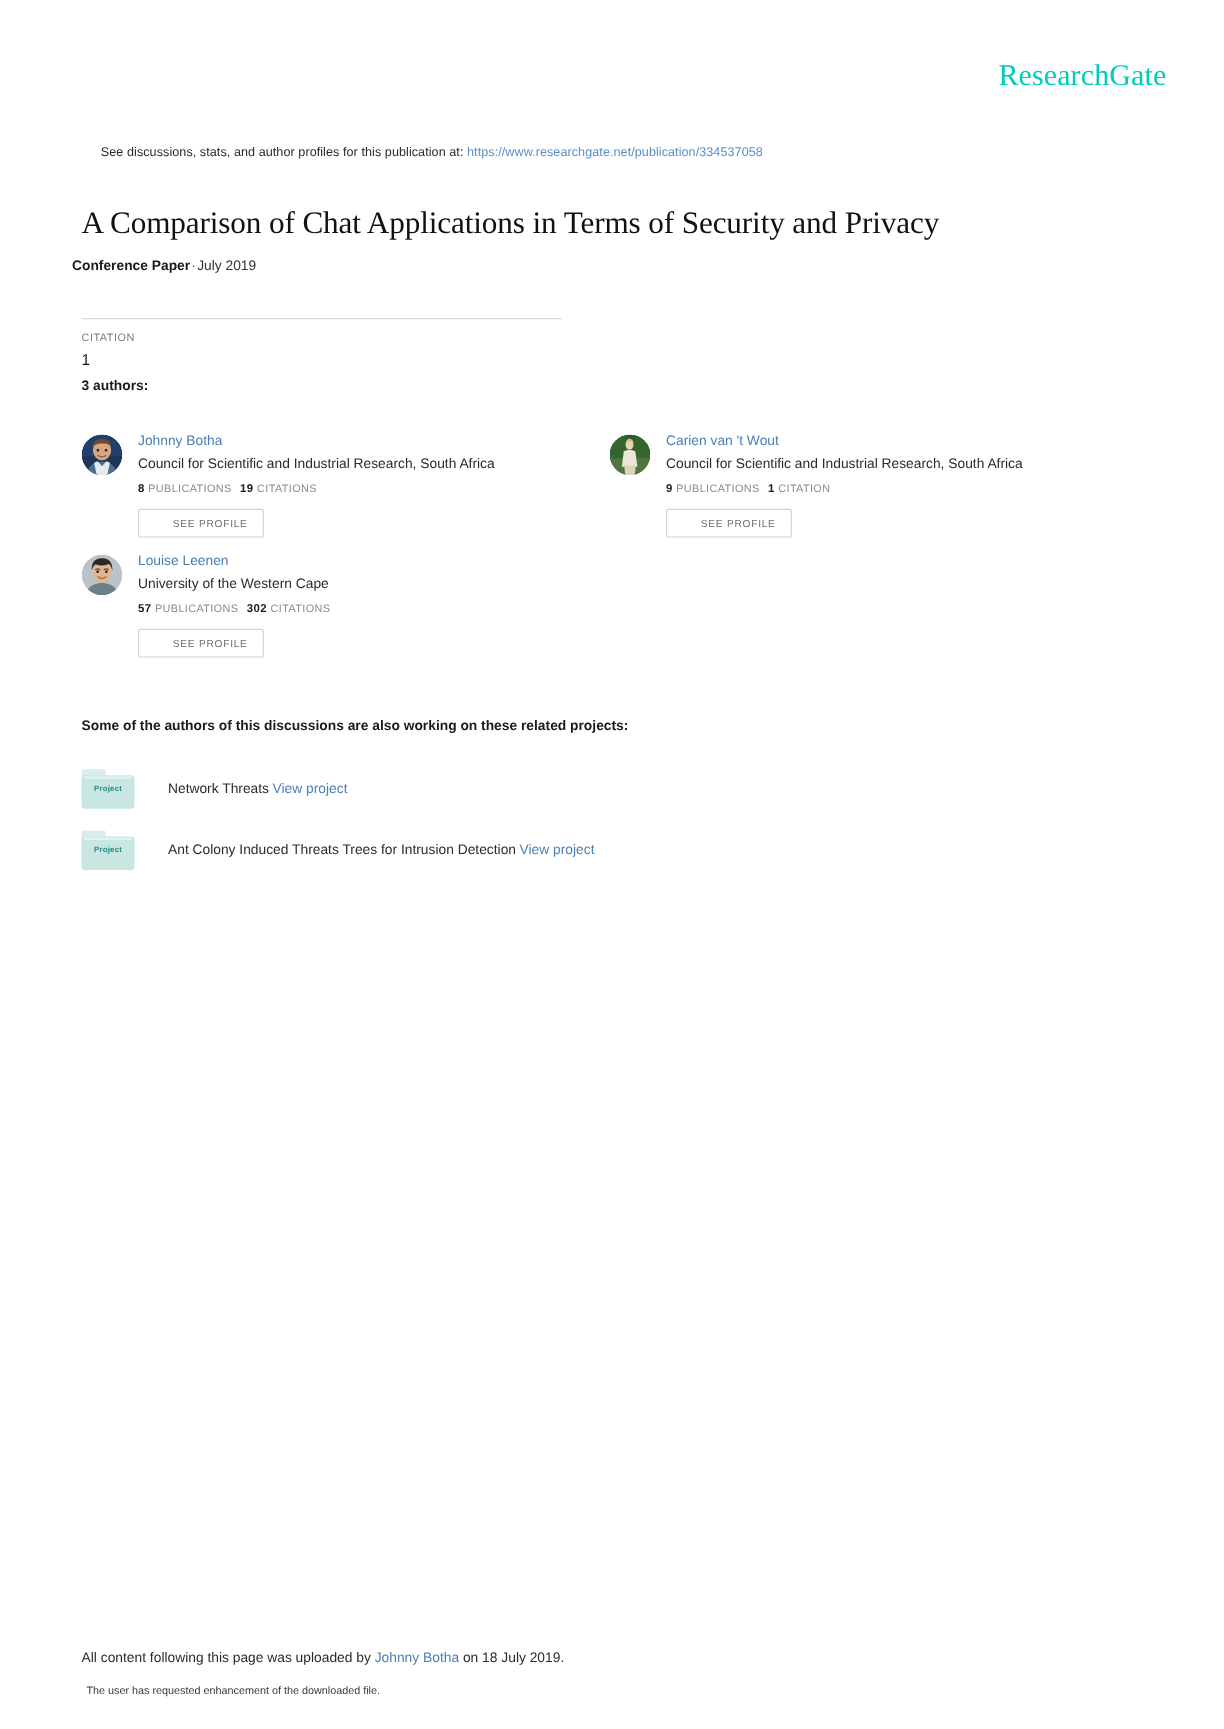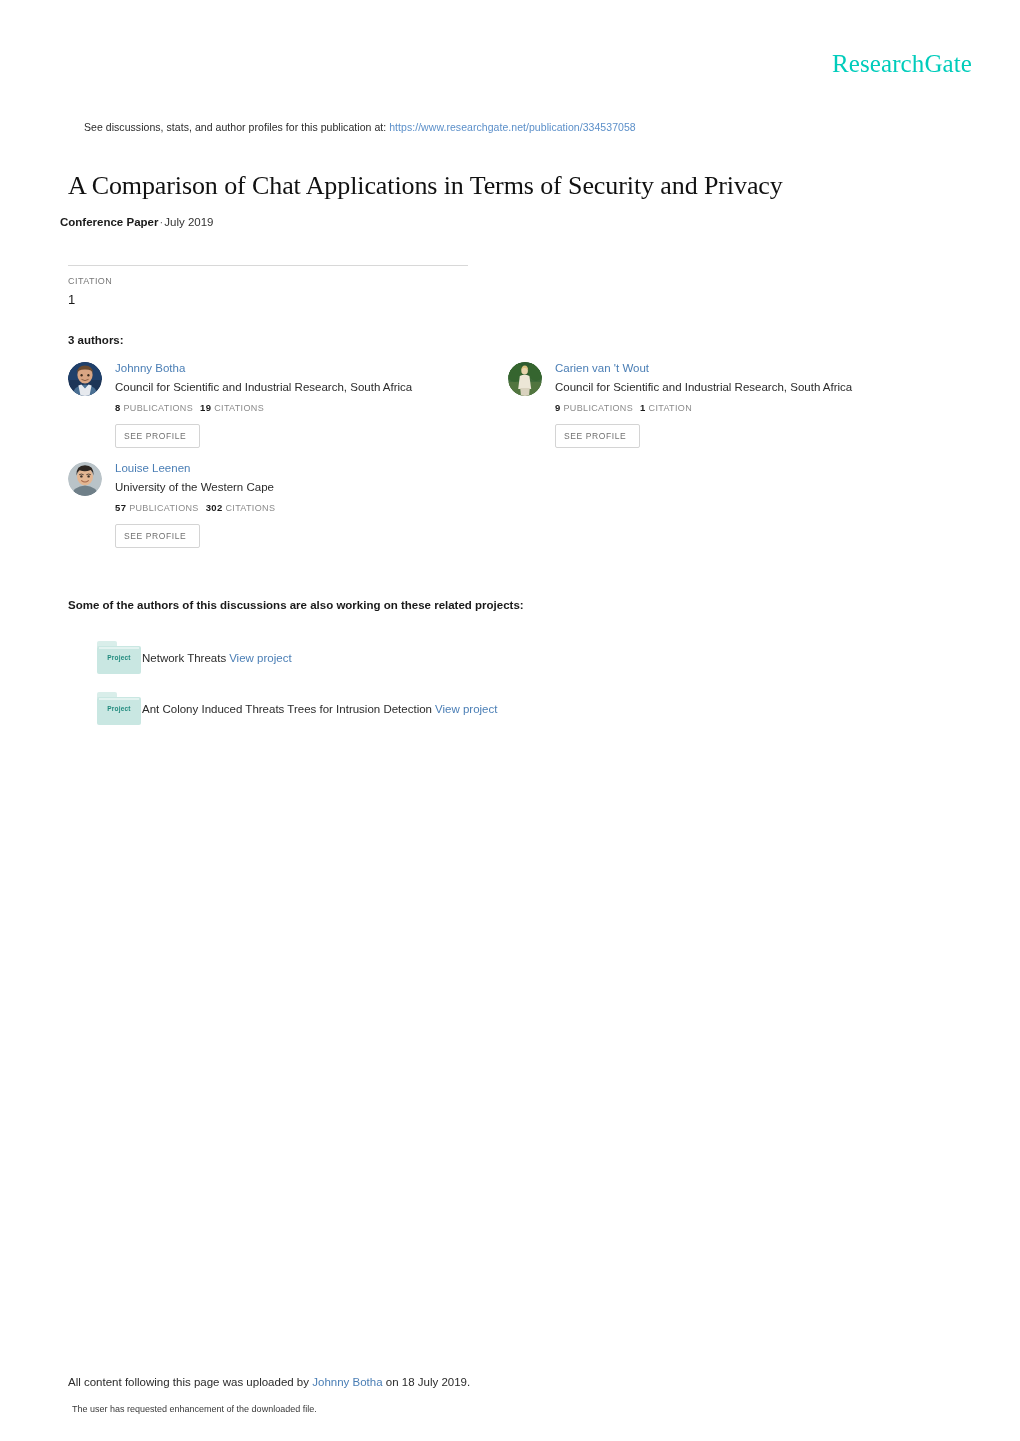--- a/index.html
+++ b/index.html
@@ -109,21 +109,21 @@
   .stat-value {
     margin-top: 6px;
     font-size: 13px;
     color: #1a1a1a;
   }
 
   
   .authors-heading {
     position: absolute;
     left: 68px;
-    top: 334px;
+    top: 316px;
     font-size: 11.5px;
     font-weight: 700;
     color: #1a1a1a;
   }
 
   .authors-grid {
     position: absolute;
     left: 68px;
     top: 360px;
     width: 880px;
@@ -184,21 +184,21 @@
   .see-profile {
     margin-top: 11px;
     display: inline-block;
     border: 1px solid #d4d4d4;
     border-radius: 2px;
     background: #ffffff;
     color: #707070;
     font-size: 8.5px;
     letter-spacing: 0.6px;
     text-transform: uppercase;
-    padding: 7px 13px 6px 8px;
+    padding: 7px 13px 6px 28px;
     font-family: "Liberation Sans", sans-serif;
     cursor: pointer;
     line-height: 1;
   }
 
   
   .projects-heading {
     position: absolute;
     left: 68px;
     top: 599px;
@@ -209,23 +209,22 @@
   }
   .projects {
     position: absolute;
     left: 68px;
     top: 632px;
     width: 860px;
   }
   .project-row {
     display: flex;
     align-items: center;
-    gap: 1px;
+    gap: 28px;
     height: 51px;
-    margin-left: 29px;
   }
   .folder-icon {
     flex: 0 0 44px;
     width: 44px;
     height: 33px;
     position: relative;
   }
   .folder-icon .tab {
     position: absolute;
     left: 0;

